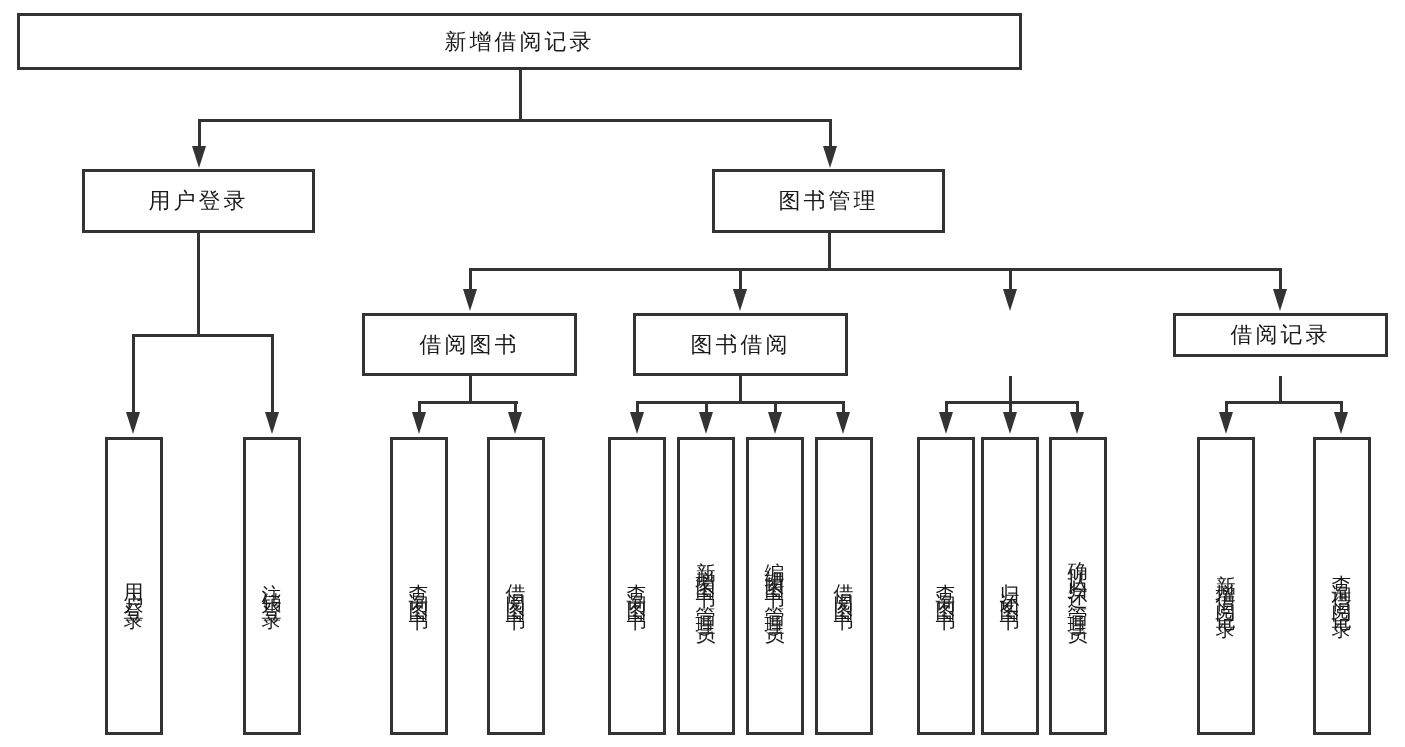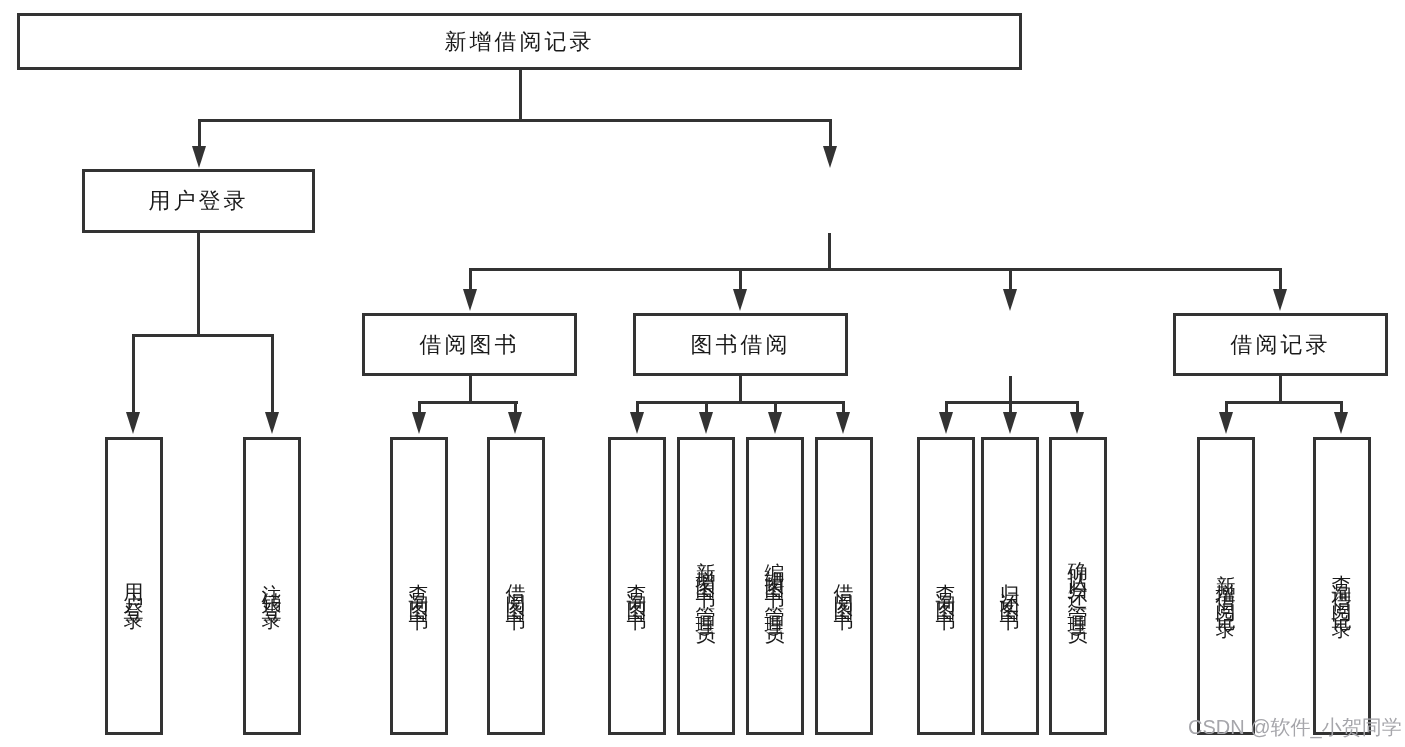--- a/index.html
+++ b/index.html
@@ -71,28 +71,31 @@
 
 <div class="canvas">
 
   <div class="box h" style="left:17px; top:13px; width:1005px; height:57px;">
     <span>新增借阅记录</span>
   </div>
 
   <div class="box h" style="left:82px; top:169px; width:233px; height:64px;">
     <span>用户登录</span>
   </div>
+  <div class="box h" style="left:712px; top:169px; width:233px; height:64px;">
+    <span>图书管理</span>
+  </div>
 
   <div class="box h" style="left:362px; top:313px; width:215px; height:63px;">
     <span>借阅图书</span>
   </div>
   <div class="box h" style="left:633px; top:313px; width:215px; height:63px;">
     <span>图书借阅</span>
   </div>
-  <div class="box h" style="left:1173px; top:313px; width:215px; height:63px;">
+  <div class="box h" style="left:1173px; top:313px; width:215px; height:44px;">
     <span>借阅记录</span>
   </div>
 
   <div class="box v" style="left:105px; top:437px; width:58px; height:298px;">
     <span>用户登录</span>
   </div>
   <div class="box v" style="left:243px; top:437px; width:58px; height:298px;">
     <span>注销登录</span>
   </div>
   <div class="box v" style="left:390px; top:437px; width:58px; height:298px;">
@@ -181,15 +184,14 @@
   <div class="st" style="left:1076px; top:401px; height:13px;"></div>
   <div class="ah" style="left:1070px; top:412px;"></div>
 
   <div class="vl" style="left:1279px; top:376px; height:27px;"></div>
   <div class="hl" style="left:1225px; top:401px; width:118px;"></div>
   <div class="st" style="left:1225px; top:401px; height:13px;"></div>
   <div class="ah" style="left:1219px; top:412px;"></div>
   <div class="st" style="left:1340px; top:401px; height:13px;"></div>
   <div class="ah" style="left:1334px; top:412px;"></div>
 
-  <div class="watermark" style="left:1188px; top:714px;">CSDN @软件_小贺同学</div>
 
 </div>
 
 </body></html>

